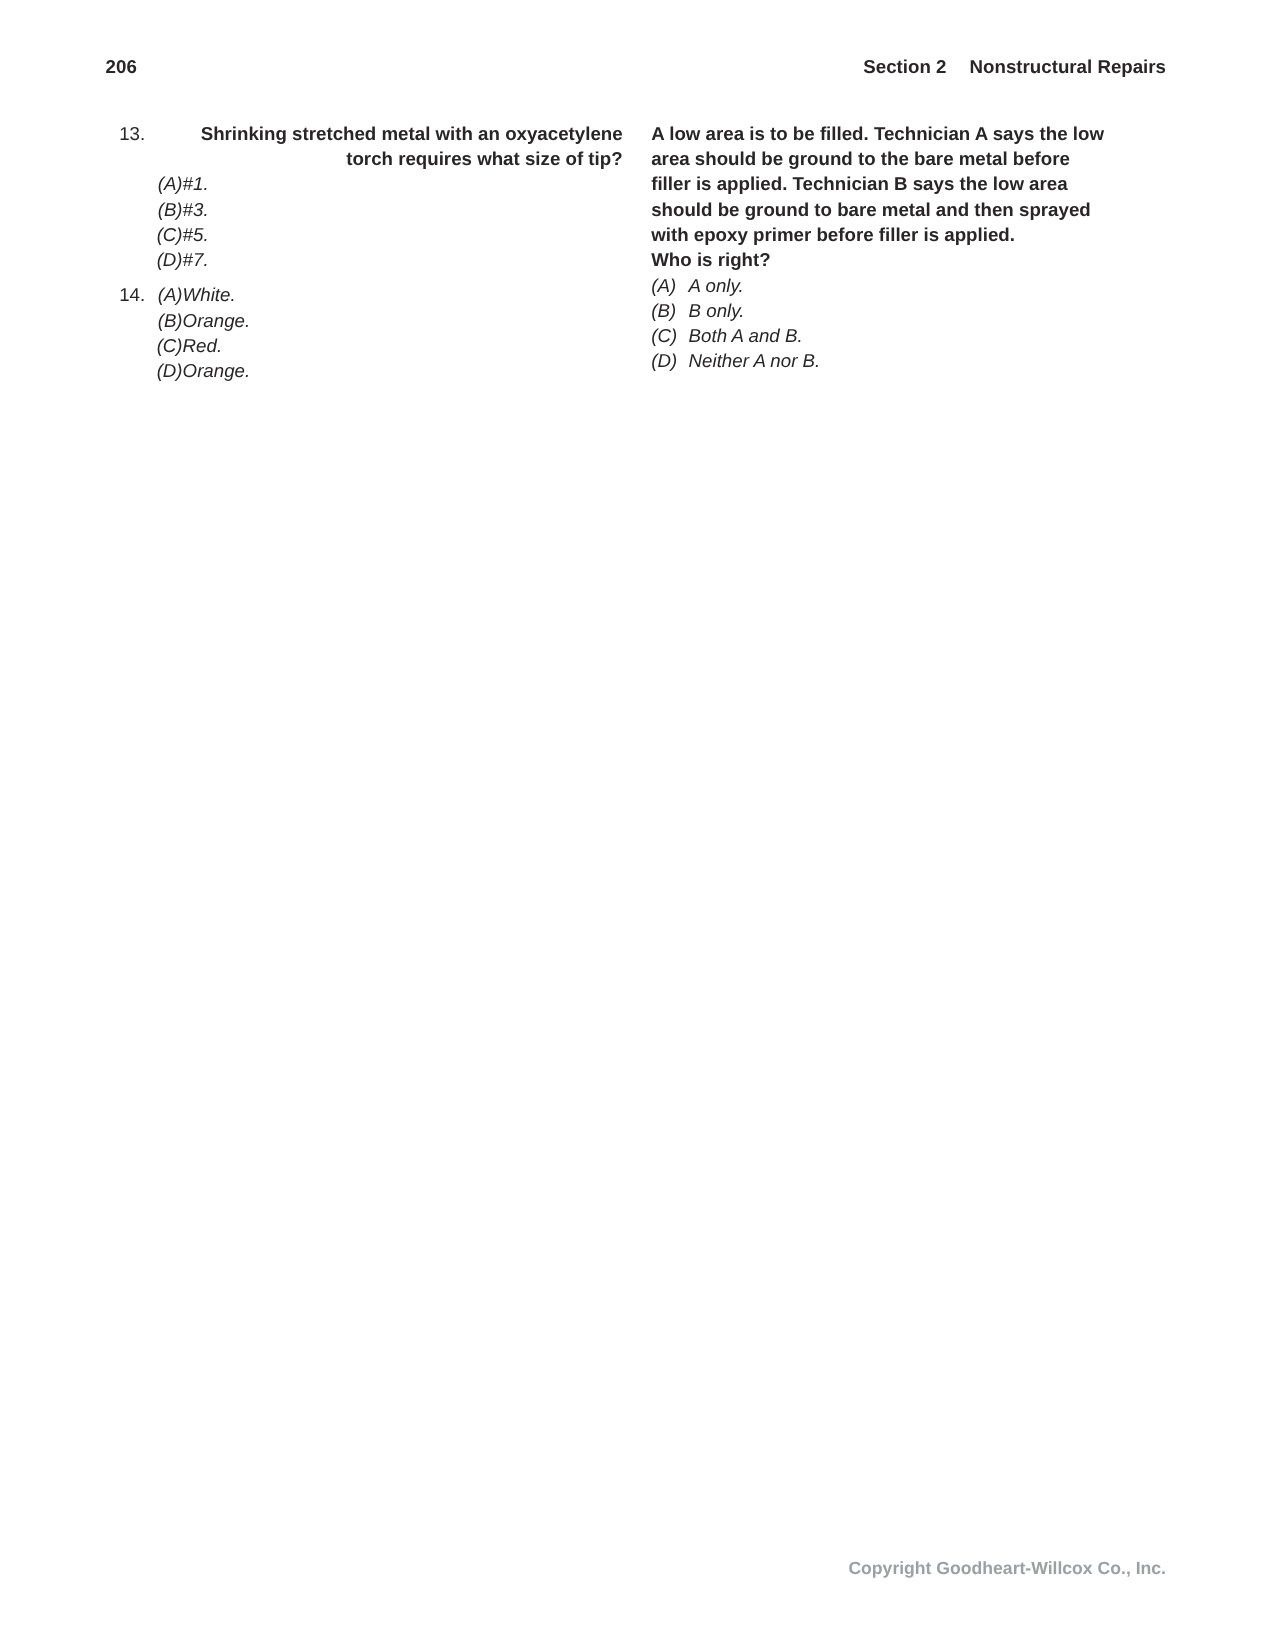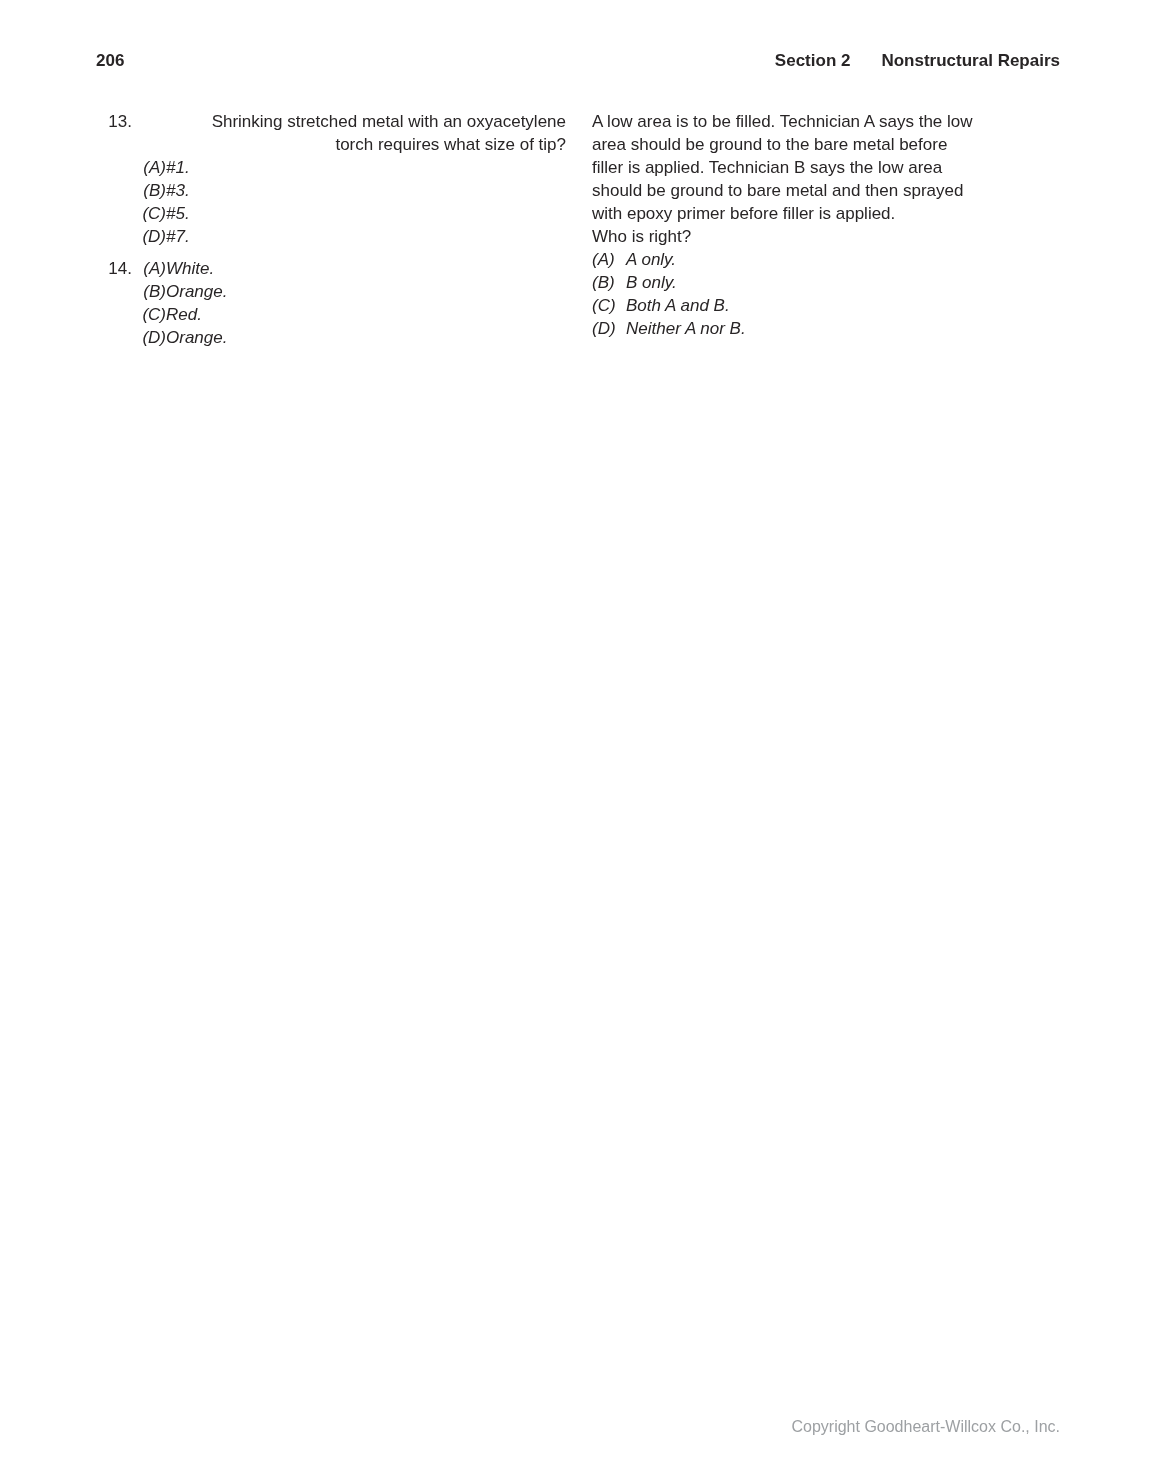--- a/index.html
+++ b/index.html
@@ -18,21 +18,21 @@
     top: 50px;
     left: 96px;
     right: 96px;
     display: flex;
     justify-content: space-between;
     align-items: baseline;
     font-size: 17px;
     font-weight: bold;
     line-height: 21px;
   }
-  .section-title { margin-left: 31px; }
+  .section-title { margin-left: 21px; }
   .content {
     position: absolute;
     top: 110px;
     left: 96px;
     display: flex;
   }
   .column { width: 470px; }
   .column.left { margin-right: 26px; text-align: right; }
   .question {
     display: flex;
@@ -41,36 +41,38 @@
     line-height: 23px;
   }
   .q-num {
     flex: none;
     width: 36px;
   }
   .q-body { flex: 1; min-width: 0; }
   .q-text {
     margin: 0;
     white-space: pre-line;
+    font-weight: bold;
   }
   .option {
     display: flex;
     font-style: italic;
   }
   .opt-label {
     flex: none;
     width: 34px;
   }
   .page-footer {
     position: absolute;
     top: 1417px;
     right: 96px;
     font-size: 16px;
     line-height: 20px;
     color: #9da0a3;
+    font-weight: bold;
   }
 </style>
 </head>
 <body>
 
 <div class="page">
 
   <header class="page-header">
     <span class="page-num">206</span>
     <span class="header-right"><span>Section 2</span><span class="section-title">Nonstructural Repairs</span></span>

